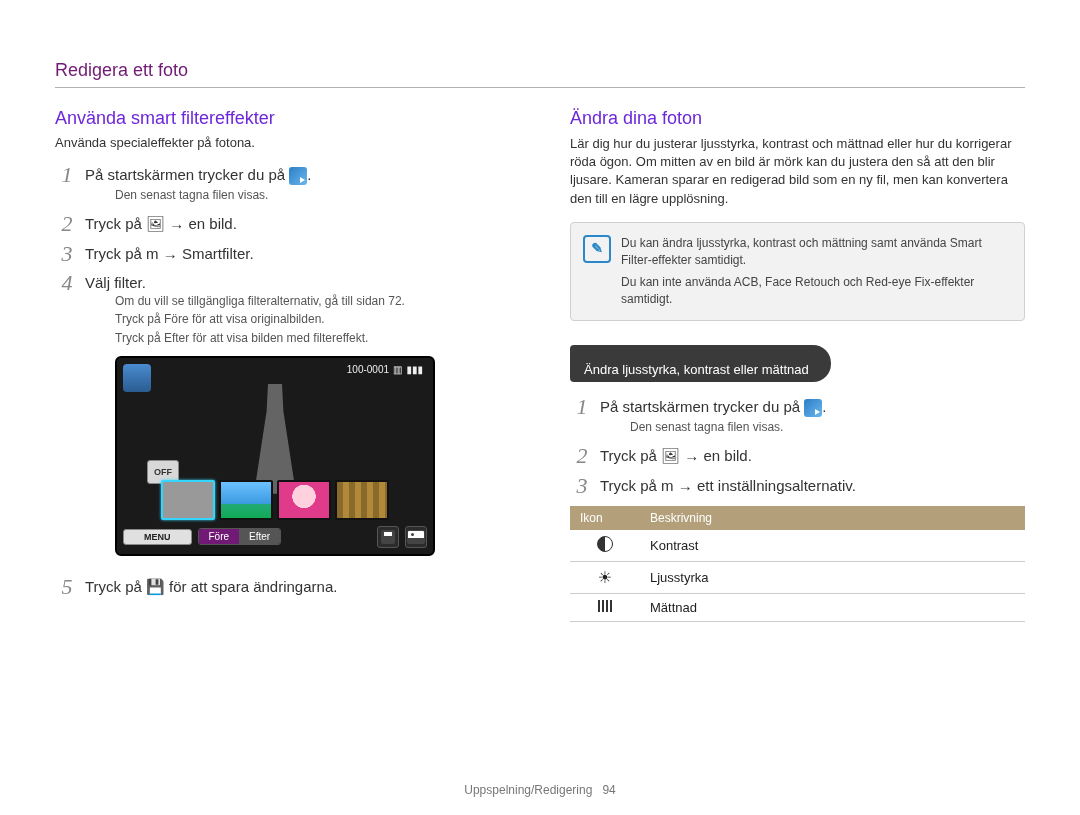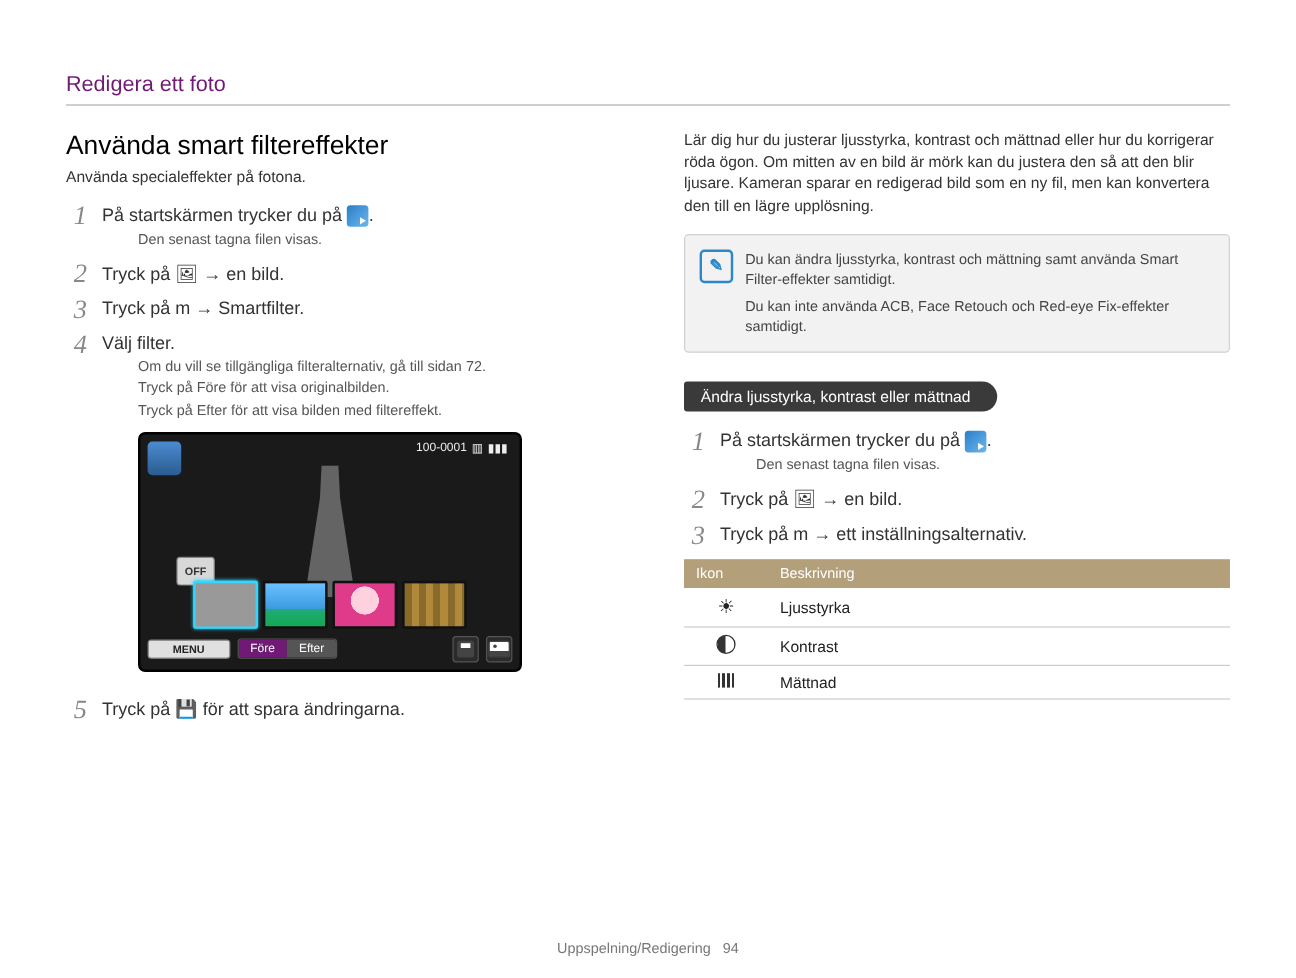--- a/index.html
+++ b/index.html
@@ -27,23 +27,23 @@
   }
   .cols {
     display: flex;
     gap: 60px;
   }
   .col {
     flex: 1 1 0;
     min-width: 0;
   }
   h2.section {
-    color: #000000;
+    color: #6d28d9;
     font-weight: 400;
-    font-size: 22px;
+    font-size: 18px;
     margin: 0 0 6px 0;
   }
   .sub {
     font-size: 13px;
     color: #333;
     margin: 0 0 10px 0;
   }
   ol.steps {
     list-style: none;
     padding: 0;
@@ -205,21 +205,21 @@
   }
   .info-icon {
     flex:0 0 24px;
     width:24px;height:24px;border:2px solid #2a88c9;border-radius:4px;
     color:#2a88c9;display:flex;align-items:center;justify-content:center;
     font-weight:bold;font-size:14px;
   }
   .pill-header {
     display:inline-block;
     background:#3a3a3a;color:#fff;
-    padding:5px 22px 5px 14px;
+    padding:17px 22px 5px 14px;
     border-radius:4px 18px 18px 4px;
     font-size:13px;
     margin: 6px 0 10px 0;
   }
   table.icons {
     width:100%; border-collapse:collapse; font-size:13px;
     margin-top:6px;
   }
   table.icons th {
     background:#b3a07a;color:#fff;text-align:left;
@@ -310,20 +310,21 @@
             </div>
           </div>
         </li>
         <li>
           <span>Tryck på 💾 för att spara ändringarna.</span>
         </li>
       </ol>
     </div>
 
     <div class="col">
+      <h2 class="section">Ändra dina foton</h2>
       <p class="sub" style="line-height:1.4">Lär dig hur du justerar ljusstyrka, kontrast och mättnad eller hur du korrigerar röda ögon. Om mitten av en bild är mörk kan du justera den så att den blir ljusare. Kameran sparar en redigerad bild som en ny fil, men kan konvertera den till en lägre upplösning.</p>
 
       <div class="infobox">
         <div class="info-icon">✎</div>
         <div>
           <div>Du kan ändra ljusstyrka, kontrast och mättning samt använda Smart Filter-effekter samtidigt.</div>
           <div style="height:6px"></div>
           <div>Du kan inte använda ACB, Face Retouch och Red-eye Fix-effekter samtidigt.</div>
         </div>
       </div>
@@ -346,26 +347,26 @@
 
       <table class="icons">
         <thead>
           <tr>
             <th>Ikon</th>
             <th>Beskrivning</th>
           </tr>
         </thead>
         <tbody>
           <tr>
+            <td class="iconcell"><span class="ic-contrast"></span></td>
+            <td>Kontrast</td>
+          </tr>
+          <tr>
             <td class="iconcell"><span class="ic-bright"></span></td>
             <td>Ljusstyrka</td>
-          </tr>
-          <tr>
-            <td class="iconcell"><span class="ic-contrast"></span></td>
-            <td>Kontrast</td>
           </tr>
           <tr>
             <td class="iconcell"><span class="ic-sat"></span></td>
             <td>Mättnad</td>
           </tr>
         </tbody>
       </table>
     </div>
   </div>
 

